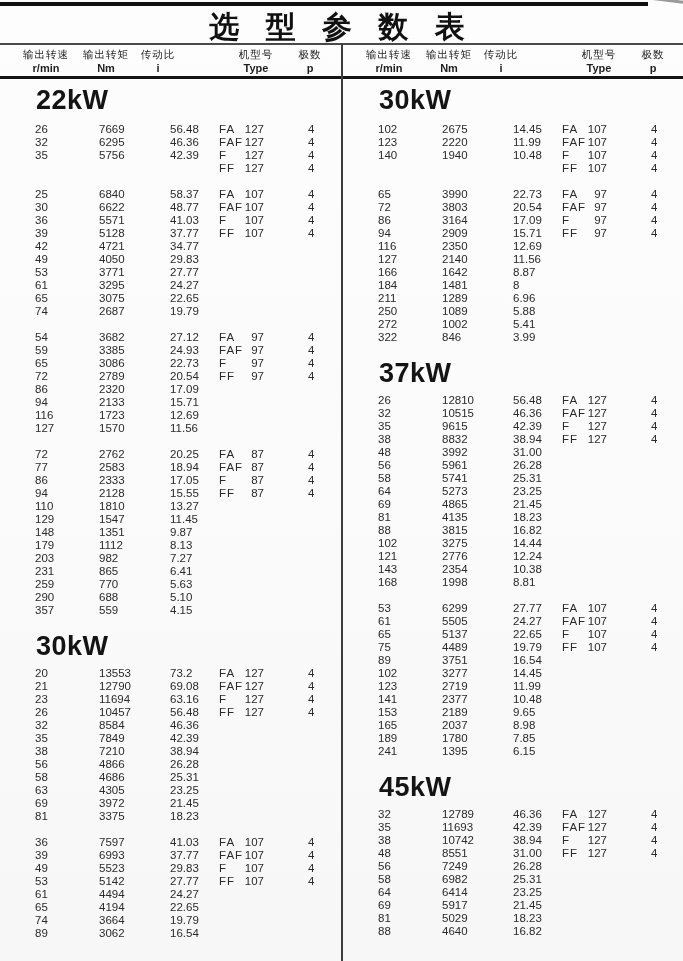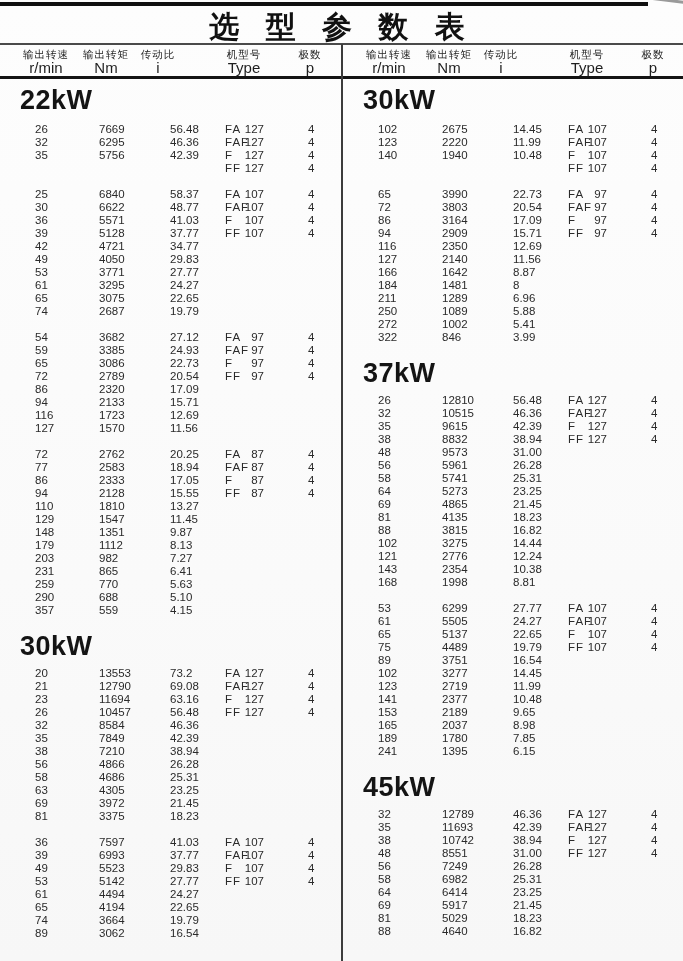--- a/index.html
+++ b/index.html
@@ -20,41 +20,41 @@
   }
   .rule-title{position:absolute;left:0;top:43px;width:683px;height:2px;background:#4a4a4a;}
   .rule-header{position:absolute;left:0;top:76px;width:683px;height:3px;background:#141414;}
   .v-divider{position:absolute;left:341px;top:44px;width:2px;height:917px;background:#3c3c3c;}
 
   .header-half{position:absolute;top:48px;height:28px;width:294px;}
   .header-half.left{left:0;}
   .header-half.right{left:343px;}
   .hc{position:absolute;transform:translateX(-50%);text-align:center;white-space:nowrap;}
   .hc .lab{font-size:10.5px;color:#1f1f1f;letter-spacing:1px;display:block;line-height:13px;}
-  .hc .unit{font-size:15px;color:#1f1f1f;display:block;line-height:14px;}
-  .hc1{left:46px;} .hc2{left:106px;} .hc3{left:158px;} .hc4{left:244px;} .hc5{left:310px;}
+  .hc .unit{font-size:11px;color:#1f1f1f;display:block;line-height:14px;font-weight:bold;}
+  .hc1{left:46px;} .hc2{left:106px;} .hc3{left:158px;} .hc4{left:256px;} .hc5{left:310px;}
 
   .col{position:absolute;top:80px;width:341px;}
   .col.left{left:0;}
   .col.right{left:343px;}
 
   .kw-heading{
     font-size:27px;font-weight:bold;color:#141414;
-    line-height:30px;margin:14px 0 6px 0;padding-left:20px;
+    line-height:30px;margin:14px 0 6px 0;padding-left:36px;
     letter-spacing:0.5px;
   }
   .col > .kw-heading:first-child{margin-top:5px;margin-bottom:8px;}
 
   .block{margin:0 0 13px 0;}
   .row{position:relative;height:13px;font-size:11.5px;line-height:13px;color:#2a2a2a;}
   .row span{position:absolute;white-space:nowrap;}
   .f-speed{left:35px;}
   .f-torque{left:99px;}
   .f-ratio{left:170px;}
-  .f-prefix{left:219px;letter-spacing:1px;margin-left:6px;}
+  .f-prefix{left:219px;letter-spacing:1px;}
   .f-size{left:236px;width:28px;text-align:right;}
   .f-poles{left:308px;}
 </style>
 </head>
 <body>
 
 <div class="page">
   <div class="top-bar"></div>
   <div class="corner-mark"></div>
 
@@ -606,21 +606,21 @@
         <div class="row">
           <span class="f-speed">38</span>
           <span class="f-torque">8832</span>
           <span class="f-ratio">38.94</span>
           <span class="f-prefix">FF</span>
           <span class="f-size">127</span>
           <span class="f-poles">4</span>
         </div>
         <div class="row">
           <span class="f-speed">48</span>
-          <span class="f-torque">9573</span>
+          <span class="f-torque">3992</span>
           <span class="f-ratio">31.00</span>
         </div>
         <div class="row">
           <span class="f-speed">56</span>
           <span class="f-torque">5961</span>
           <span class="f-ratio">26.28</span>
         </div>
         <div class="row">
           <span class="f-speed">58</span>
           <span class="f-torque">5741</span>

